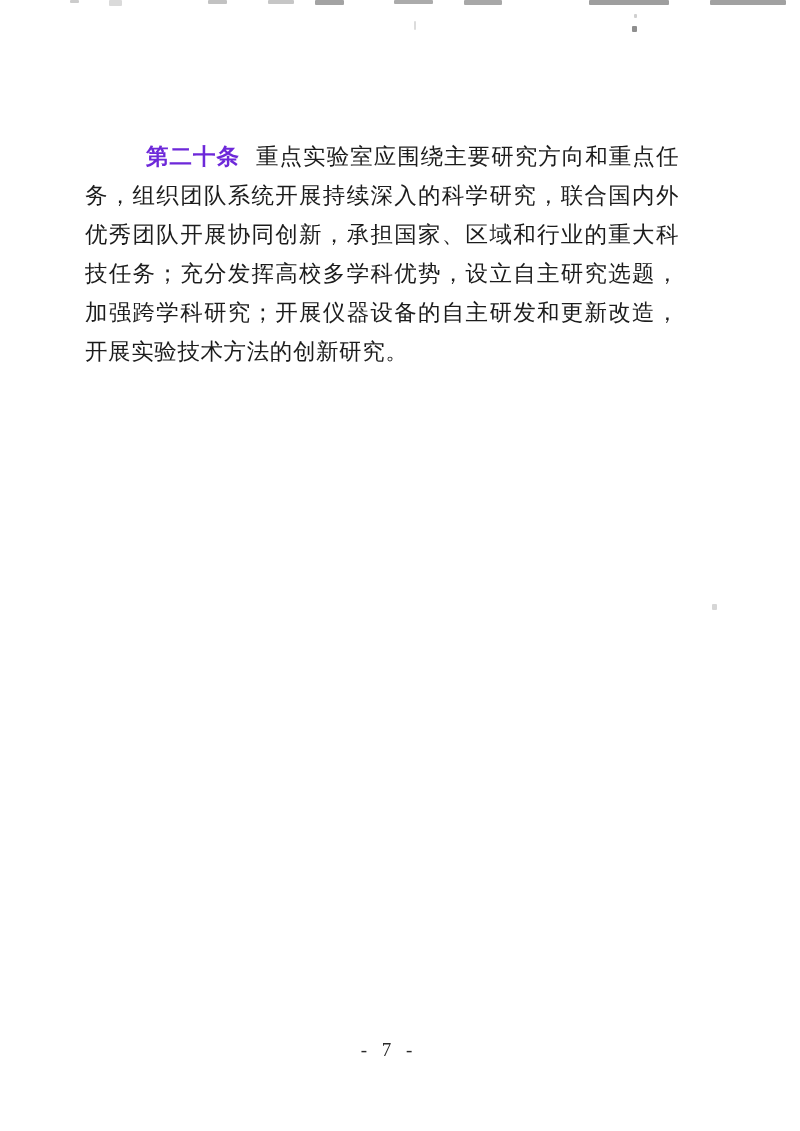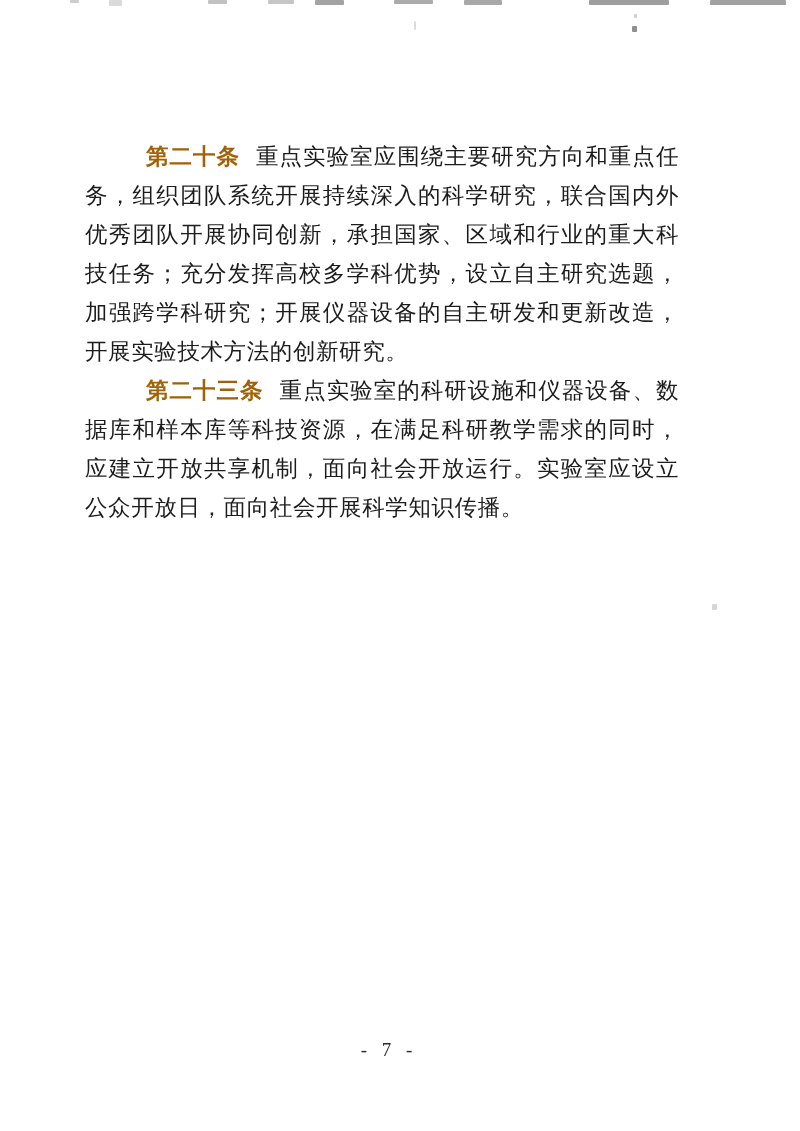--- a/index.html
+++ b/index.html
@@ -33,21 +33,21 @@
     font-size: 22.5px;
     line-height: 39px;
     letter-spacing: 0.6px;
     text-align: justify;
     text-justify: inter-ideograph;
     text-indent: 61px;
     color: #1c1c1c;
   }
   .article-num {
     font-weight: bold;
-    color: #a16207;
+    color: #6d28d9;
     margin-right: 16px;
   }
   .page-number {
     position: absolute;
     left: 0;
     top: 1039px;
     width: 778px;
     text-align: center;
     font-size: 19px;
     letter-spacing: 5px;
@@ -73,20 +73,19 @@
   <div class="smudge" style="left:634px;top:14px;width:3px;height:4px;background:#d0d0d0;"></div>
   <div class="smudge" style="left:632px;top:26px;width:5px;height:6px;background:#8f8f8f;"></div>
   <div class="smudge" style="left:712px;top:604px;width:5px;height:6px;background:#d6d6d6;"></div>
 
   <div class="content">
 
     <p class="para"><span class="article-num">第二十条</span><span>重点实验室应围绕主要研究方向和重点任务，组织团队系统开展持续深入的科学研究，联合国内外优秀团队开展协同创新，承担国家、区域和行业的重大科技任务；充分发挥高校多学科优势，设立自主研究选题，加强跨学科研究；开展仪器设备的自主研发和更新改造，开展实验技术方法的创新研究。</span></p>
 
 
 
-    <p class="para"><span class="article-num">第二十三条</span><span>重点实验室的科研设施和仪器设备、数据库和样本库等科技资源，在满足科研教学需求的同时，应建立开放共享机制，面向社会开放运行。实验室应设立公众开放日，面向社会开展科学知识传播。</span></p>
 
 
   </div>
 
   <div class="page-number">- 7 -</div>
 
 </div>
 
 </body></html>

